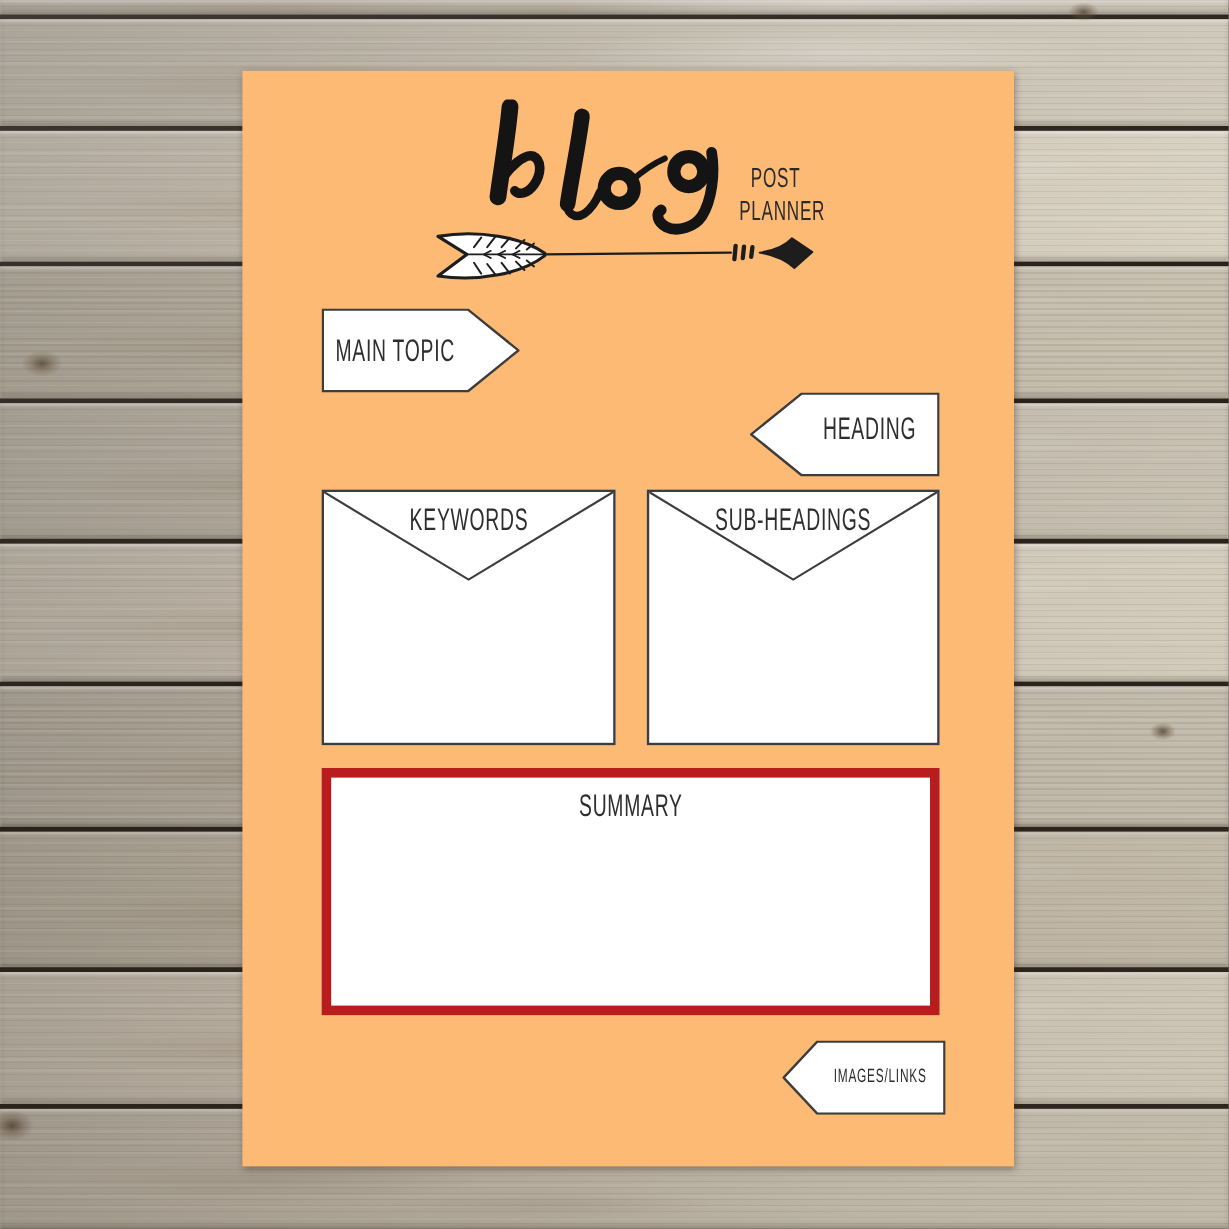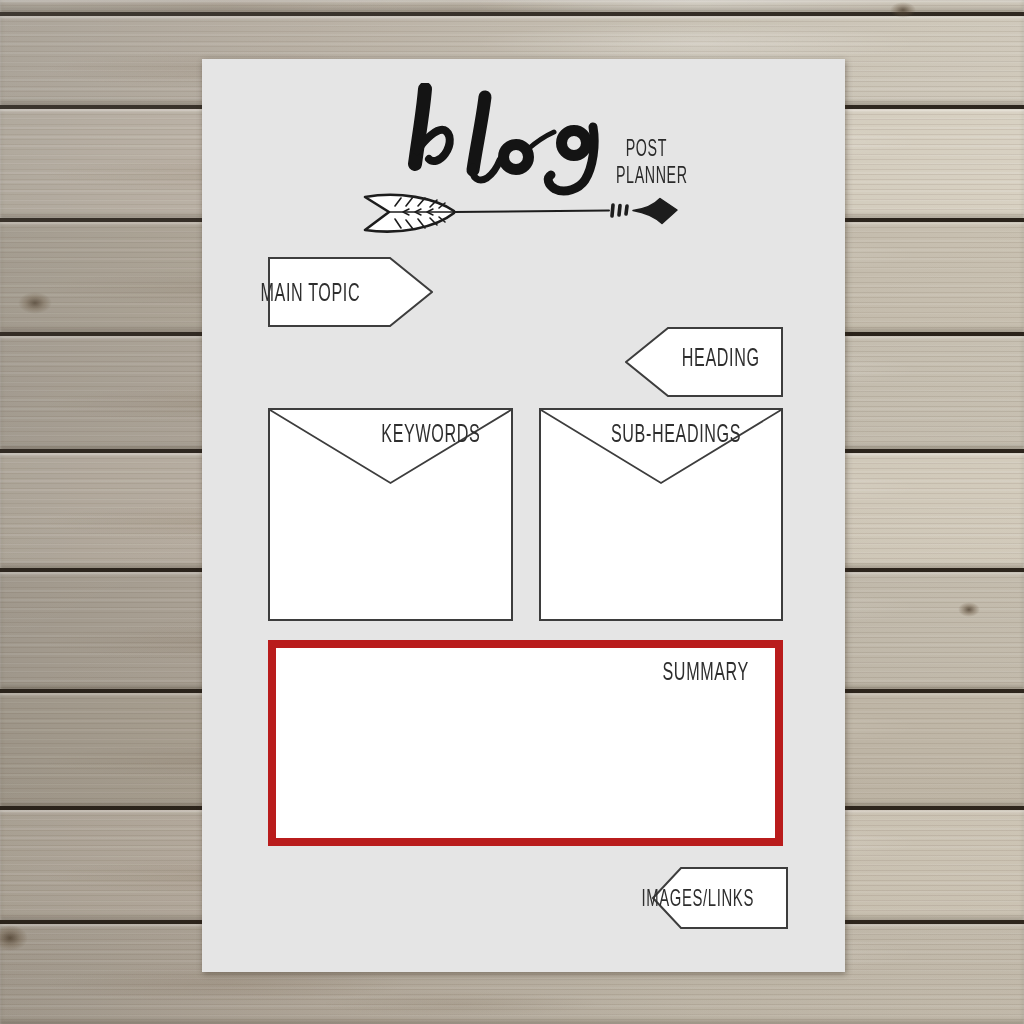--- a/index.html
+++ b/index.html
@@ -17,26 +17,26 @@
       linear-gradient(90deg,#a39b8f 0%,#b3aa9d 30%,#c6bfb1 68%,#cfc8ba 100%);
     box-shadow: inset 0 2px 3px rgba(255,255,255,0.35), inset 0 -3px 4px rgba(40,30,20,0.25);}
   .plank:nth-child(odd){filter:brightness(0.975) saturate(1.03);}
   .plank:nth-child(3n){filter:brightness(1.045);}
   .plank:nth-child(4n){filter:brightness(0.955) sepia(0.06);}
   .knot{position:absolute;border-radius:50%;
     background:radial-gradient(closest-side, rgba(70,55,38,0.75), rgba(95,76,54,0.35) 55%, rgba(95,76,54,0) 100%);}
   .wood-tint{position:absolute;inset:0;
     background:linear-gradient(155deg, rgba(255,255,255,0.10), rgba(0,0,0,0) 45%, rgba(92,72,50,0.12));}
   
-  .paper{position:absolute;left:202px;top:59px;width:643px;height:913px;background:#e5e5e5;
+  .paper{position:absolute;left:202px;top:59px;width:643px;height:913px;background:#fdba74;
          box-shadow:1px 2px 6px rgba(55,45,30,0.45);}
   .abs{position:absolute;}
   .cond{display:inline-block;transform:scaleX(0.62);transform-origin:50% 50%;white-space:nowrap;
         letter-spacing:1px;}
-  .label{font-size:26px;color:#2e2e2e;display:flex;align-items:center;justify-content:flex-end;}
+  .label{font-size:26px;color:#2e2e2e;display:flex;align-items:center;justify-content:center;}
   .visually-hidden{position:absolute;width:1px;height:1px;overflow:hidden;clip:rect(0 0 0 0);}
   
   .subtitle{left:392px;top:76px;width:104px;text-align:center;font-size:23px;line-height:27px;
             color:#2a2a2a;}
   
   .tag{display:block;}
   .tag .label{position:absolute;inset:0;}
   .tag svg{position:absolute;inset:0;}
   
   .envelope{border:2px solid #3d3d3d;background:#fff;box-sizing:border-box;}
@@ -140,19 +140,19 @@
     <div class="abs summary-box" style="left:66px;top:581px;width:515px;height:206px">
       <div class="label box-label">
         <span class="cond">SUMMARY</span>
       </div>
     </div>
 
     <div class="abs tag" style="left:450px;top:808px;width:136px;height:62px">
       <svg width="136" height="62" viewBox="0 0 136 62">
         <polygon points="1,31 29,1 135,1 135,61 29,61" fill="#ffffff" stroke="#3d3d3d" stroke-width="2"></polygon>
       </svg>
-      <div class="label" style="padding-left:26px;font-size:24px">
+      <div class="label" style="padding-left:26px;font-size:16px">
         <span class="cond">IMAGES/LINKS</span>
       </div>
     </div>
 
   </div>
 </div>
 
 </body></html>

